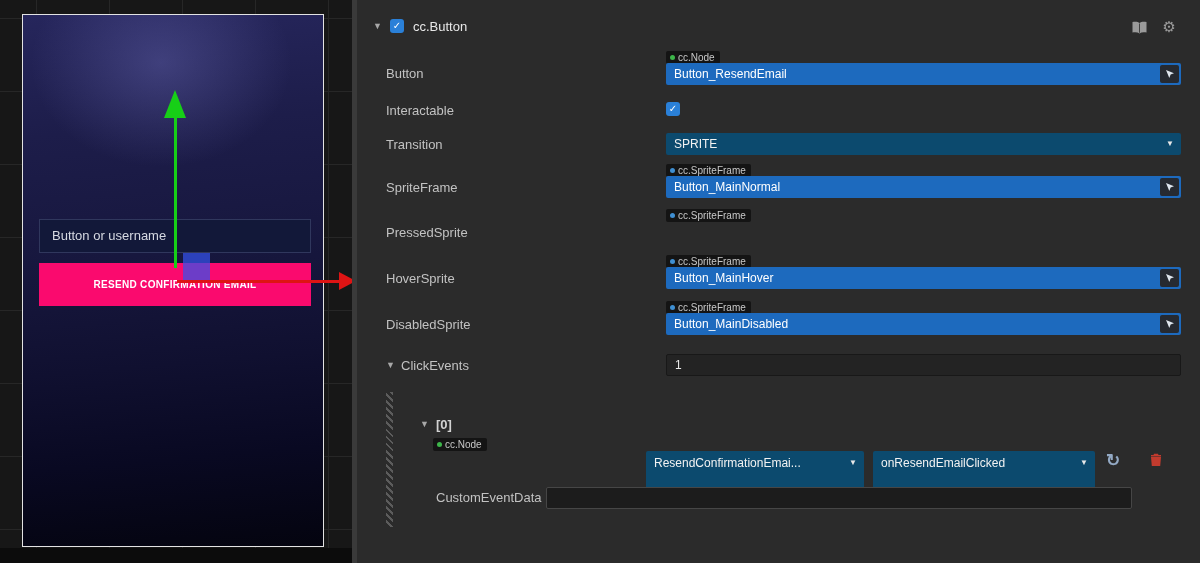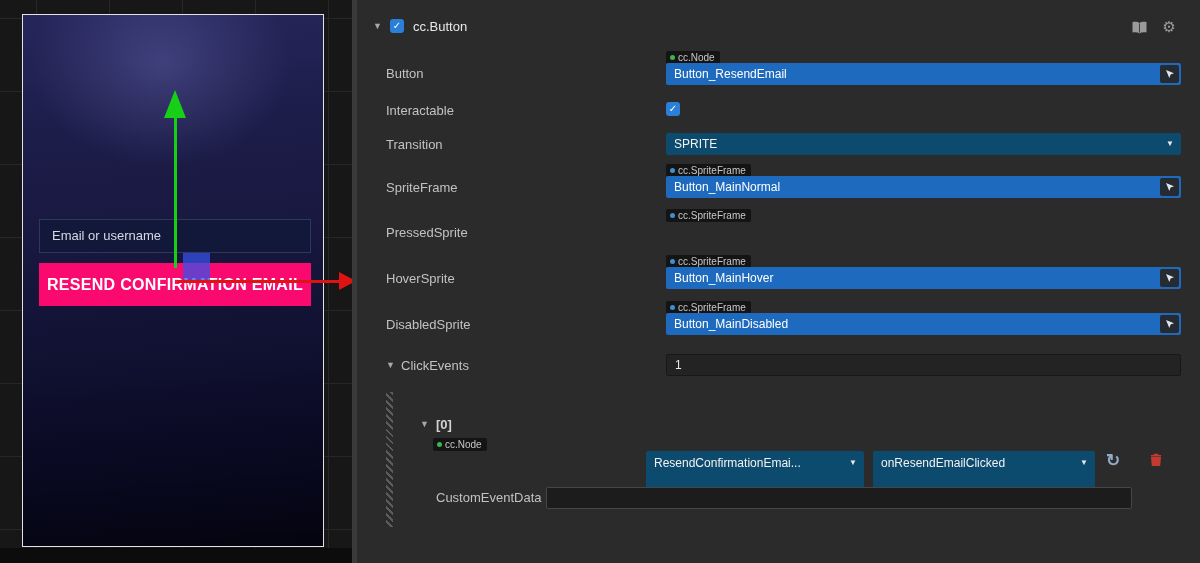--- a/index.html
+++ b/index.html
@@ -11,21 +11,21 @@
     background-image:linear-gradient(#272727 1px,transparent 1px),linear-gradient(90deg,#272727 1px,transparent 1px);
     background-size:73px 73px;background-position:36px 18px;overflow:hidden}
   .scene-bottom{position:absolute;left:0;top:548px;width:356px;height:15px;background:#0c0c0c}
   .canvas{position:absolute;left:22px;top:14px;width:302px;height:533px;border:1px solid #e3e3e3;
     background:
       radial-gradient(ellipse 62% 28% at 46% 9%, rgba(112,112,190,.38), transparent 70%),
       linear-gradient(175deg,#26265c 0%,#1d1d4a 22%,#17173e 45%,#101030 65%,#090922 82%,#04040f 100%)}
   .email-input{position:absolute;left:16px;top:204px;width:272px;height:34px;background:rgba(18,24,56,.9);
     border:1px solid rgba(125,135,185,.28);color:#d6d9e2;font-size:13px;line-height:32px;padding-left:12px}
   .resend-btn{position:absolute;left:16px;top:248px;width:272px;height:43px;background:#fa0a6e;color:#fff;
-    font-size:16px;font-weight:bold;letter-spacing:.3px;display:flex;align-items:center;justify-content:center;text-align:center}
+    font-size:10px;font-weight:bold;letter-spacing:.3px;display:flex;align-items:center;justify-content:center;text-align:center}
   .gizmo{position:absolute;left:0;top:0;width:356px;height:563px}
   .gizmo-y-line{position:absolute;left:174px;top:116px;width:3px;height:152px;background:#17cf17}
   .gizmo-y-arrow{position:absolute;left:164px;top:90px;width:0;height:0;border-left:11px solid transparent;border-right:11px solid transparent;border-bottom:28px solid #17cf17}
   .gizmo-xy{position:absolute;left:183px;top:253px;width:27px;height:28px;background:rgba(52,82,235,.72)}
   .gizmo-x-line{position:absolute;left:177px;top:280px;width:164px;height:3px;background:#de1414}
   .gizmo-x-arrow{position:absolute;left:339px;top:272px;width:0;height:0;border-top:9px solid transparent;border-bottom:9px solid transparent;border-left:17px solid #de1414}
   .divider{position:absolute;left:352px;top:0;width:5px;height:563px;background:#3a3a3a}
 
   
   .inspector{position:absolute;left:357px;top:0;width:843px;height:563px;background:#2b2b2b;color:#c2c2c2}
@@ -63,21 +63,21 @@
   .ev-dd .ddarrow{line-height:24px}
   .refresh{position:absolute;left:720px;top:58px;font-size:17px;color:#93a9c4;font-weight:bold;cursor:pointer}
   .trash{position:absolute;left:764px;top:61px;cursor:pointer}
 </style>
 </head>
 <body>
 
 <div class="scene">
   <div class="canvas">
     <div class="email-input">
-      <span>Email or username</span>
+      <span>Button or username</span>
     </div>
     <div class="resend-btn">RESEND CONFIRMATION EMAIL</div>
   </div>
   <div class="scene-bottom"></div>
   <div class="gizmo">
     <div class="gizmo-y-line"></div>
     <div class="gizmo-y-arrow"></div>
     <div class="gizmo-xy"></div>
     <div class="gizmo-x-line"></div>
     <div class="gizmo-x-arrow"></div>

